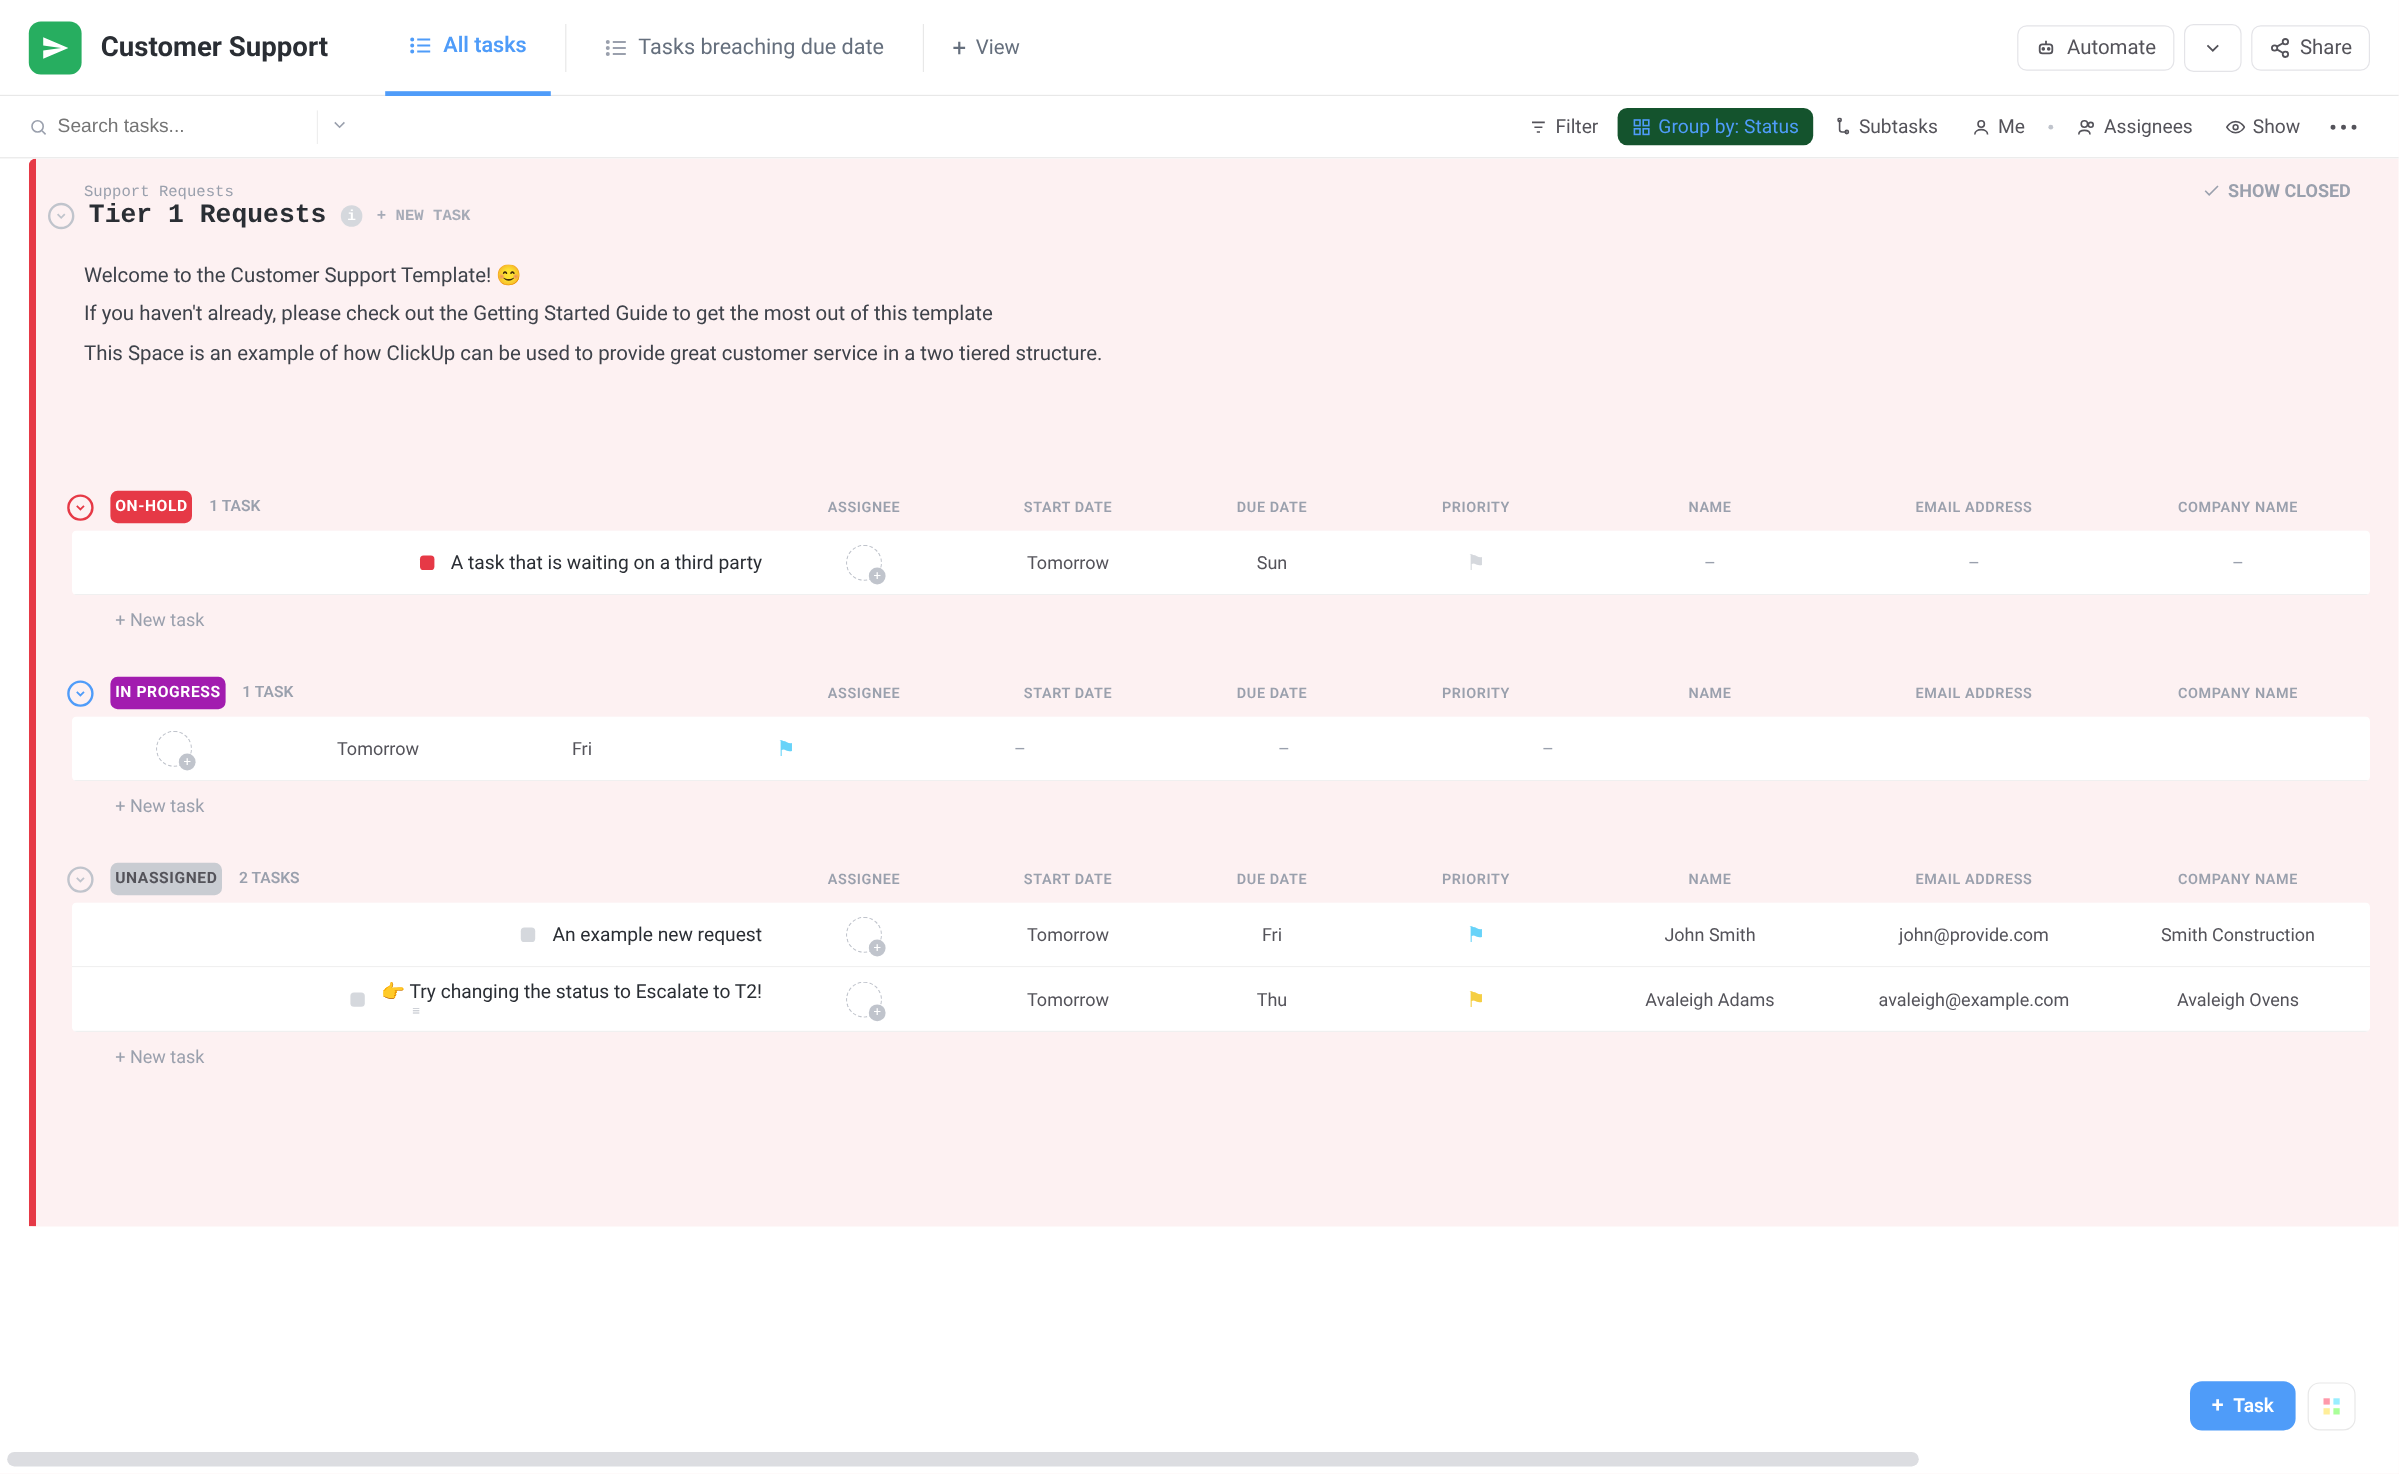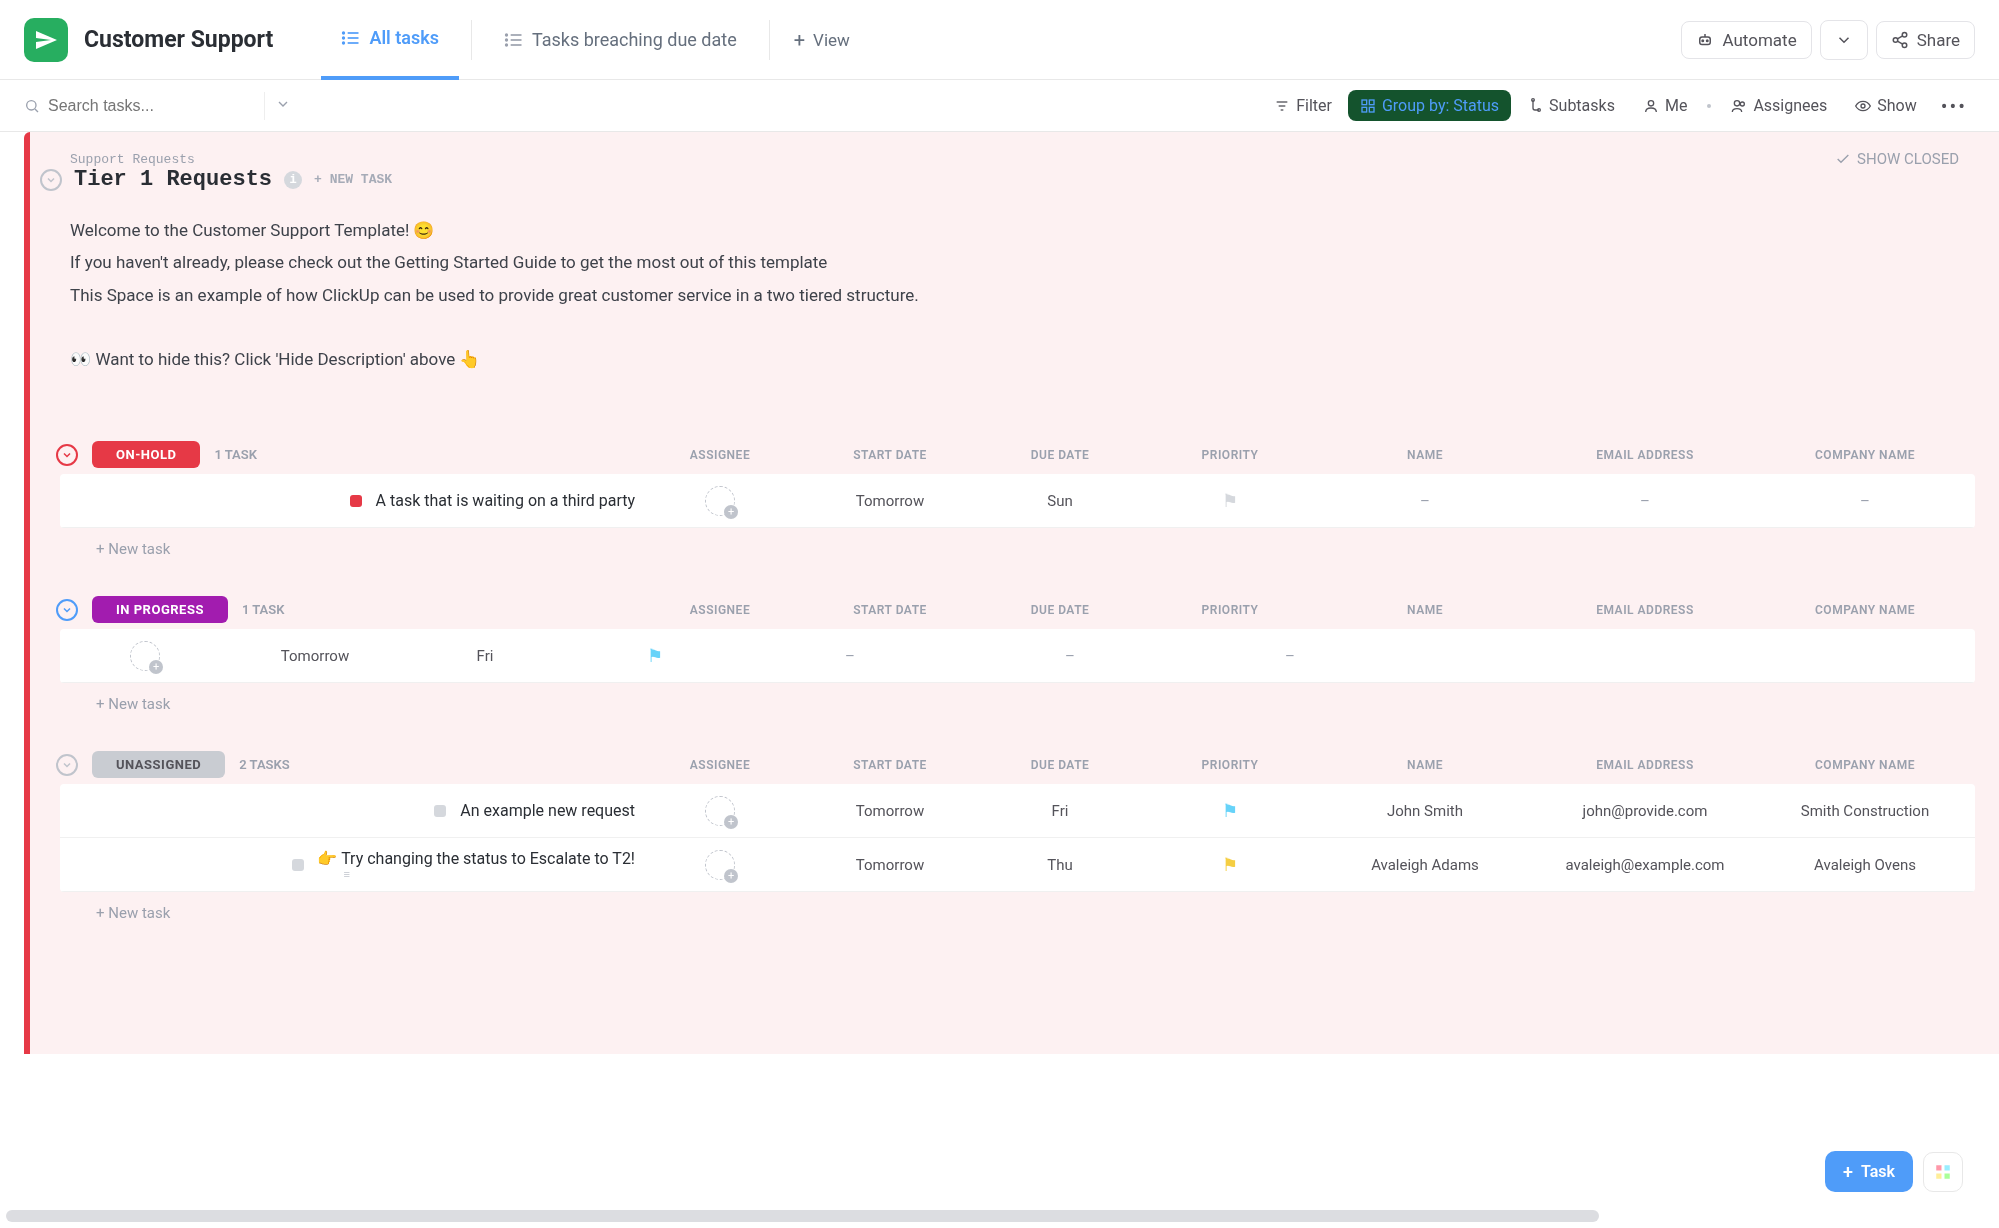--- a/index.html
+++ b/index.html
@@ -32,31 +32,31 @@
 
 .scrollpane{flex:1;overflow:auto;}
 .content { background: #fdf1f2; padding: 20px 24px 120px 0; border-left: 6px solid #e63946; margin-left: 24px; border-radius: 6px 0 0 0;}
 .list-header { padding: 0 0 12px 40px; font-family: Liberation Mono, monospace; }
 .folder-name { font-size: 13px; color: #9aa0ad; text-transform: none; }
 .title-row { display: flex; align-items: center; gap: 12px; }
 .status-circle { width: 22px; height: 22px; border: 2px solid #c0c4cc; border-radius: 50%; display:flex;align-items:center;justify-content:center; margin-left:-30px; }
 .list-title { font-size: 22px; font-weight: 700; }
 .info-dot { width: 18px; height: 18px; background: #d5d8dd; border-radius: 50%; display:flex;align-items:center;justify-content:center;color:#fff;font-size:12px;font-weight:700; }
 .new-task-inline { color: #a6abb7; font-size: 13px; font-weight:600; cursor:pointer; }
-.show-closed { position:absolute; right:40px; top:150px; color:#9aa0ad; font-size:15px; font-weight:400; display:flex;align-items:center;gap:6px;cursor:pointer;}
+.show-closed { position:absolute; right:40px; top:150px; color:#9aa0ad; font-size:15px; font-weight:700; display:flex;align-items:center;gap:6px;cursor:pointer;}
 
 .description { padding: 10px 40px 40px 40px; font-size: 17px; line-height: 1.9; color: #3e424a; }
 
 .group { margin: 20px 0 0 30px; }
 .group-header { display: flex; align-items: center; gap: 14px; padding: 6px 0; }
 .collapse-circle{ width:22px; height:22px; border:2px solid; border-radius:50%; display:flex; align-items:center; justify-content:center; margin-left:-4px;}
 .collapse-circle.red{border-color:#e63946;color:#e63946;}
 .collapse-circle.blue{border-color:#4f9cf9;color:#4f9cf9;}
 .collapse-circle.gray{border-color:#c0c4cc;color:#c0c4cc;}
-.status-pill { padding: 6px 24px; border-radius: 6px; font-size: 13px; font-weight: 700; color: #fff; letter-spacing: 0.5px; }
+.status-pill { padding: 6px 4px; border-radius: 6px; font-size: 13px; font-weight: 700; color: #fff; letter-spacing: 0.5px; }
 .pill-red{background:#e63946;} .pill-blue{background:#a21caf;} .pill-gray{background:#c9ccd2;color:#54535a;}
 .task-count { color: #9aa0ad; font-size: 13px; font-weight: 600; }
 
 .cols-header{display:flex;align-items:center;font-size:12px;font-weight:600;color:#9aa0ad;letter-spacing:0.5px;text-transform:uppercase;}
 .col{width:170px;text-align:center;}
 .col.cw{width:220px;}
 .task-row{display:flex;align-items:center;background:#fff;border-bottom:1px solid #f0f0f0;min-height:54px;padding:4px 0;}
 .task-rows{border-radius:4px;overflow:hidden;margin-right:0;}
 .task-main{flex:1;min-width:400px;display:flex;align-items:center;gap:14px;padding-left:20px;justify-content:flex-end;}
 .status-sq{width:12px;height:12px;border-radius:3px;}
@@ -229,21 +229,20 @@
             <polyline points="20 6 9 17 4 12"></polyline>
           </svg>
         <span>SHOW CLOSED</span>
       </div>
 
       <div class="description">
         <div>Welcome to the Customer Support Template! 😊</div>
         <div>If you haven't already, please check out the Getting Started Guide to get the most out of this template</div>
         <div>This Space is an example of how ClickUp can be used to provide great customer service in a two tiered structure.</div>
         <br>
-        <div>👀 Want to hide this? Click 'Hide Description' above 👆</div>
       </div>
 
       <div id="groups-mount">
           <div class="group">
             <div class="group-header">
     <div class="collapse-circle red">
                 <svg width="12" height="12" viewBox="0 0 24 24" fill="none" stroke="currentColor" stroke-width="3">
                   <polyline points="6 9 12 15 18 9"></polyline>
                 </svg>
               </div>

